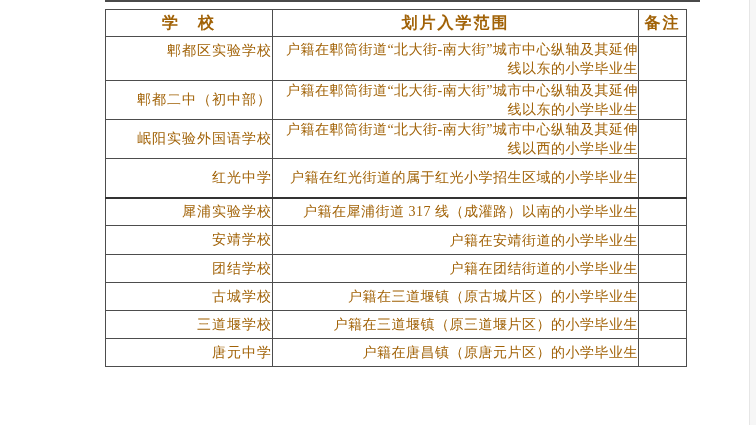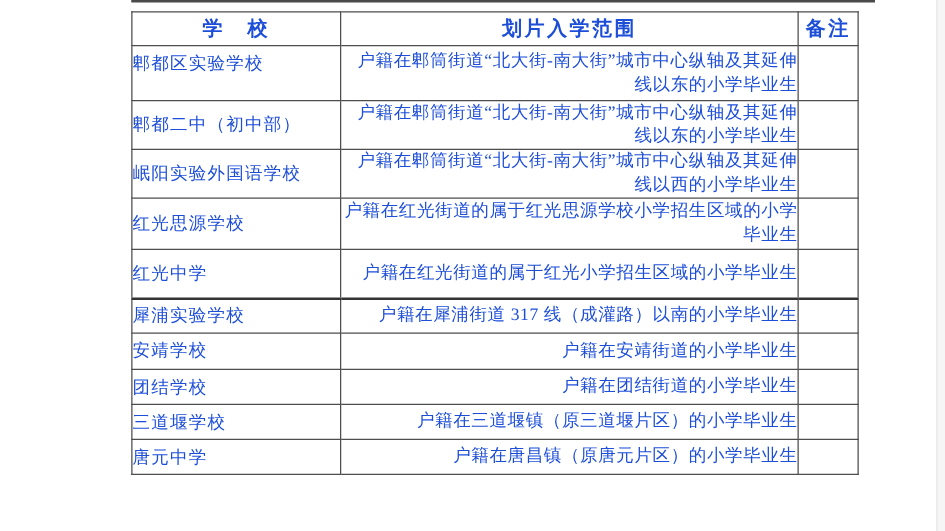--- a/index.html
+++ b/index.html
@@ -2,21 +2,21 @@
 <html><head>
 <meta charset="utf-8">
 <style>
   html,body{margin:0;padding:0;}
   .page{
     position:relative;
     width:756px;height:425px;
     background:#ffffff;
     overflow:hidden;
     font-family:"Liberation Serif","DejaVu Serif",serif;
-    color:#1d4ed8;
+    color:#a16207;
   }
   
   .cut-line{
     position:absolute;left:105px;top:0;
     width:595px;height:2px;background:#4a4a4a;
   }
   
   .edge-band{
     position:absolute;top:0;right:0;
     width:6px;height:425px;
@@ -34,21 +34,21 @@
   }
   col.c-school{width:167px;}
   col.c-range{width:366px;}
   col.c-note{width:48px;}
   th{
     font-size:16px;font-weight:bold;
     height:26px;text-align:center;
     letter-spacing:2px;
   }
   td.school{
-    text-align:left;vertical-align:middle;
+    text-align:right;vertical-align:middle;
     font-size:14px;letter-spacing:1px;
   }
   td.school.va-top{vertical-align:top;padding-top:5px;}
   td.range{
     text-align:right;vertical-align:middle;
     font-size:14px;letter-spacing:0.5px;
     line-height:19px;
     padding:2px 8px 2px 12px;
   }
   td.note{vertical-align:middle;}
@@ -83,25 +83,20 @@
         <tr style="height: 39px;">
           <td class="school">郫都二中（初中部）</td>
           <td class="range">户籍在郫筒街道“北大街-南大街”城市中心纵轴及其延伸线以东的小学毕业生</td>
           <td class="note"></td>
         </tr>
         <tr style="height: 38px;">
           <td class="school">岷阳实验外国语学校</td>
           <td class="range">户籍在郫筒街道“北大街-南大街”城市中心纵轴及其延伸线以西的小学毕业生</td>
           <td class="note"></td>
         </tr>
-        <tr style="height: 41px;">
-          <td class="school">红光思源学校</td>
-          <td class="range">户籍在红光街道的属于红光思源学校小学招生区域的小学毕业生</td>
-          <td class="note"></td>
-        </tr>
         <tr style="height: 39px;">
           <td class="school">红光中学</td>
           <td class="range">户籍在红光街道的属于红光小学招生区域的小学毕业生</td>
           <td class="note"></td>
         </tr>
         <tr class="thick-top" style="height: 28px;">
           <td class="school">犀浦实验学校</td>
           <td class="range">户籍在犀浦街道 317 线（成灌路）以南的小学毕业生</td>
           <td class="note"></td>
         </tr>
@@ -109,20 +104,25 @@
           <td class="school">安靖学校</td>
           <td class="range">户籍在安靖街道的小学毕业生</td>
           <td class="note"></td>
         </tr>
         <tr style="height: 28px; margin-top: 38px;">
           <td class="school">团结学校</td>
           <td class="range">户籍在团结街道的小学毕业生</td>
           <td class="note"></td>
         </tr>
         <tr style="height: 28px;">
+          <td class="school">古城学校</td>
+          <td class="range">户籍在三道堰镇（原古城片区）的小学毕业生</td>
+          <td class="note"></td>
+        </tr>
+        <tr style="height: 28px;">
           <td class="school">三道堰学校</td>
           <td class="range">户籍在三道堰镇（原三道堰片区）的小学毕业生</td>
           <td class="note"></td>
         </tr>
         <tr style="height: 28px;">
           <td class="school">唐元中学</td>
           <td class="range">户籍在唐昌镇（原唐元片区）的小学毕业生</td>
           <td class="note"></td>
         </tr>
       </tbody>

